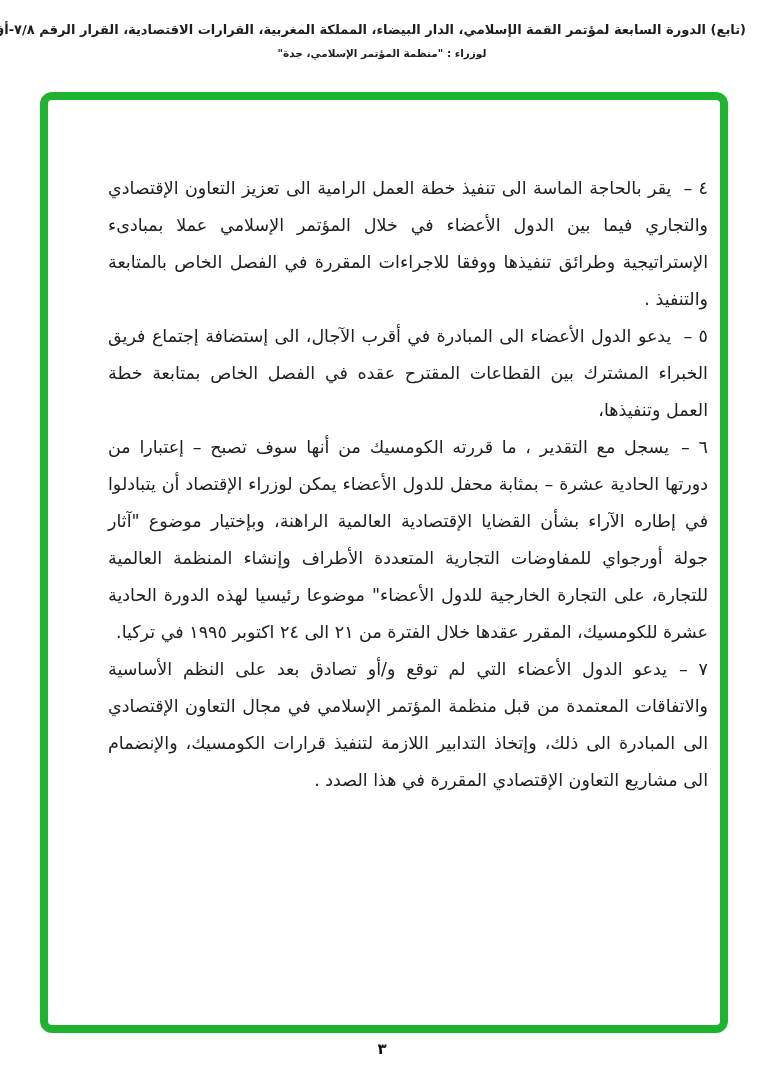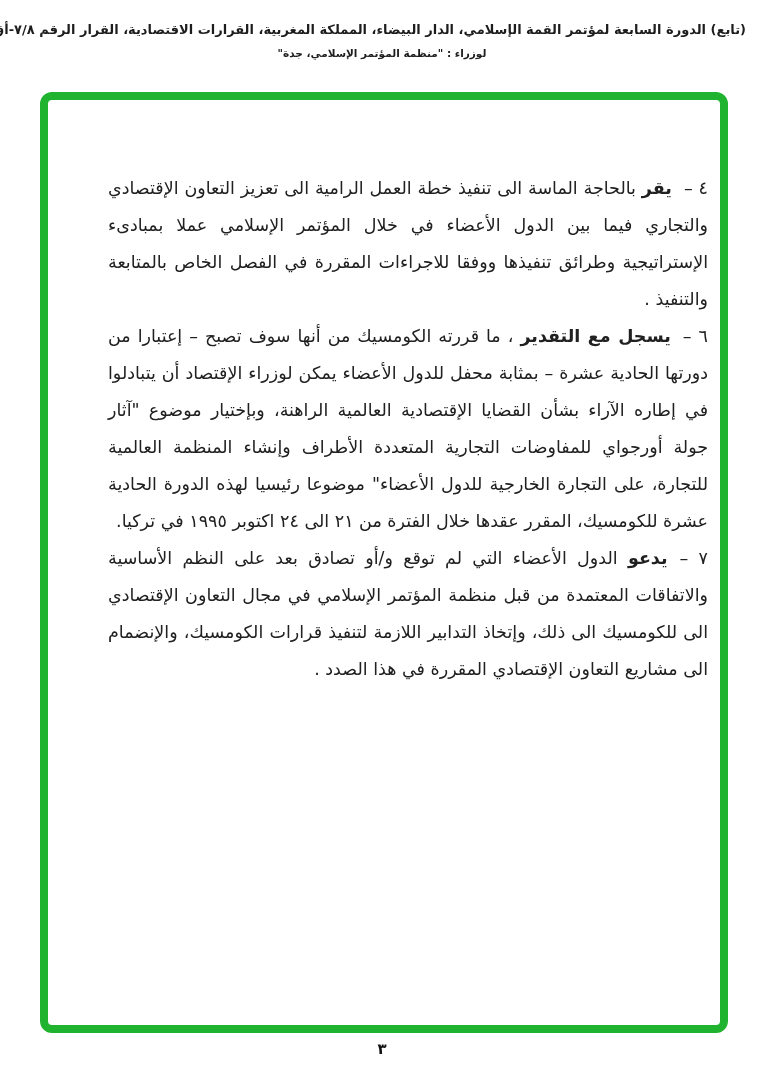--- a/index.html
+++ b/index.html
@@ -44,21 +44,21 @@
     text-align:justify;
     font-size:17.5px;
     line-height:37px;
     color:#202020;
   }
   .item { margin:0; }
   .num {
     margin-left:12px;
     white-space:nowrap;
   }
-  .lead { font-weight:bold; }
+  .lead { font-weight:normal; }
   .page-number {
     position:absolute;
     top:1040px; left:0; right:0;
     text-align:center;
     font-size:15px;
     font-weight:bold;
     color:#111;
   }
 </style>
 </head>
@@ -74,27 +74,30 @@
     </div>
   </header>
 
   <div class="frame" style="border-color: rgb(31, 179, 47);">
     <div class="content">
 
       <p class="item">
         <span class="num">٤ –</span><span class="lead">يقر</span><span> بالحاجة الماسة الى تنفيذ خطة العمل الرامية الى تعزيز التعاون الإقتصادي والتجاري فيما بين الدول الأعضاء في خلال المؤتمر الإسلامي عملا بمبادىء الإستراتيجية وطرائق تنفيذها ووفقا للاجراءات المقررة في الفصل الخاص بالمتابعة والتنفيذ .</span>
       </p>
 
+      <p class="item">
+        <span class="num">٥ –</span><span class="lead">يدعو</span><span> الدول الأعضاء الى المبادرة في أقرب الآجال، الى إستضافة إجتماع فريق الخبراء المشترك بين القطاعات المقترح عقده في الفصل الخاص بمتابعة خطة العمل وتنفيذها،</span>
+      </p>
 
       <p class="item">
         <span class="num">٦ –</span><span class="lead">يسجل مع التقدير</span><span> ، ما قررته الكومسيك من أنها سوف تصبح – إعتبارا من دورتها الحادية عشرة – بمثابة محفل للدول الأعضاء يمكن لوزراء الإقتصاد أن يتبادلوا في إطاره الآراء بشأن القضايا الإقتصادية العالمية الراهنة، وبإختيار موضوع "آثار جولة أورجواي للمفاوضات التجارية المتعددة الأطراف وإنشاء المنظمة العالمية للتجارة، على التجارة الخارجية للدول الأعضاء" موضوعا رئيسيا لهذه الدورة الحادية عشرة للكومسيك، المقرر عقدها خلال الفترة من ٢١ الى ٢٤ اكتوبر ١٩٩٥ في تركيا.</span>
       </p>
 
       <p class="item">
-        <span class="num">٧ –</span><span class="lead">يدعو</span><span> الدول الأعضاء التي لم توقع و/أو تصادق بعد على النظم الأساسية والاتفاقات المعتمدة من قبل منظمة المؤتمر الإسلامي في مجال التعاون الإقتصادي الى للكومسيك الى ذلك، وإتخاذ التدابير اللازمة لتنفيذ قرارات الكومسيك، والإنضمام الى مشاريع التعاون الإقتصادي المقررة في هذا الصدد .</span>
+        <span class="num">٧ –</span><span class="lead">يدعو</span><span> الدول الأعضاء التي لم توقع و/أو تصادق بعد على النظم الأساسية والاتفاقات المعتمدة من قبل منظمة المؤتمر الإسلامي في مجال التعاون الإقتصادي الى المبادرة الى ذلك، وإتخاذ التدابير اللازمة لتنفيذ قرارات الكومسيك، والإنضمام الى مشاريع التعاون الإقتصادي المقررة في هذا الصدد .</span>
       </p>
 
     </div>
   </div>
 
   <div class="page-number">٣</div>
 
 </div>
 
 </body></html>

